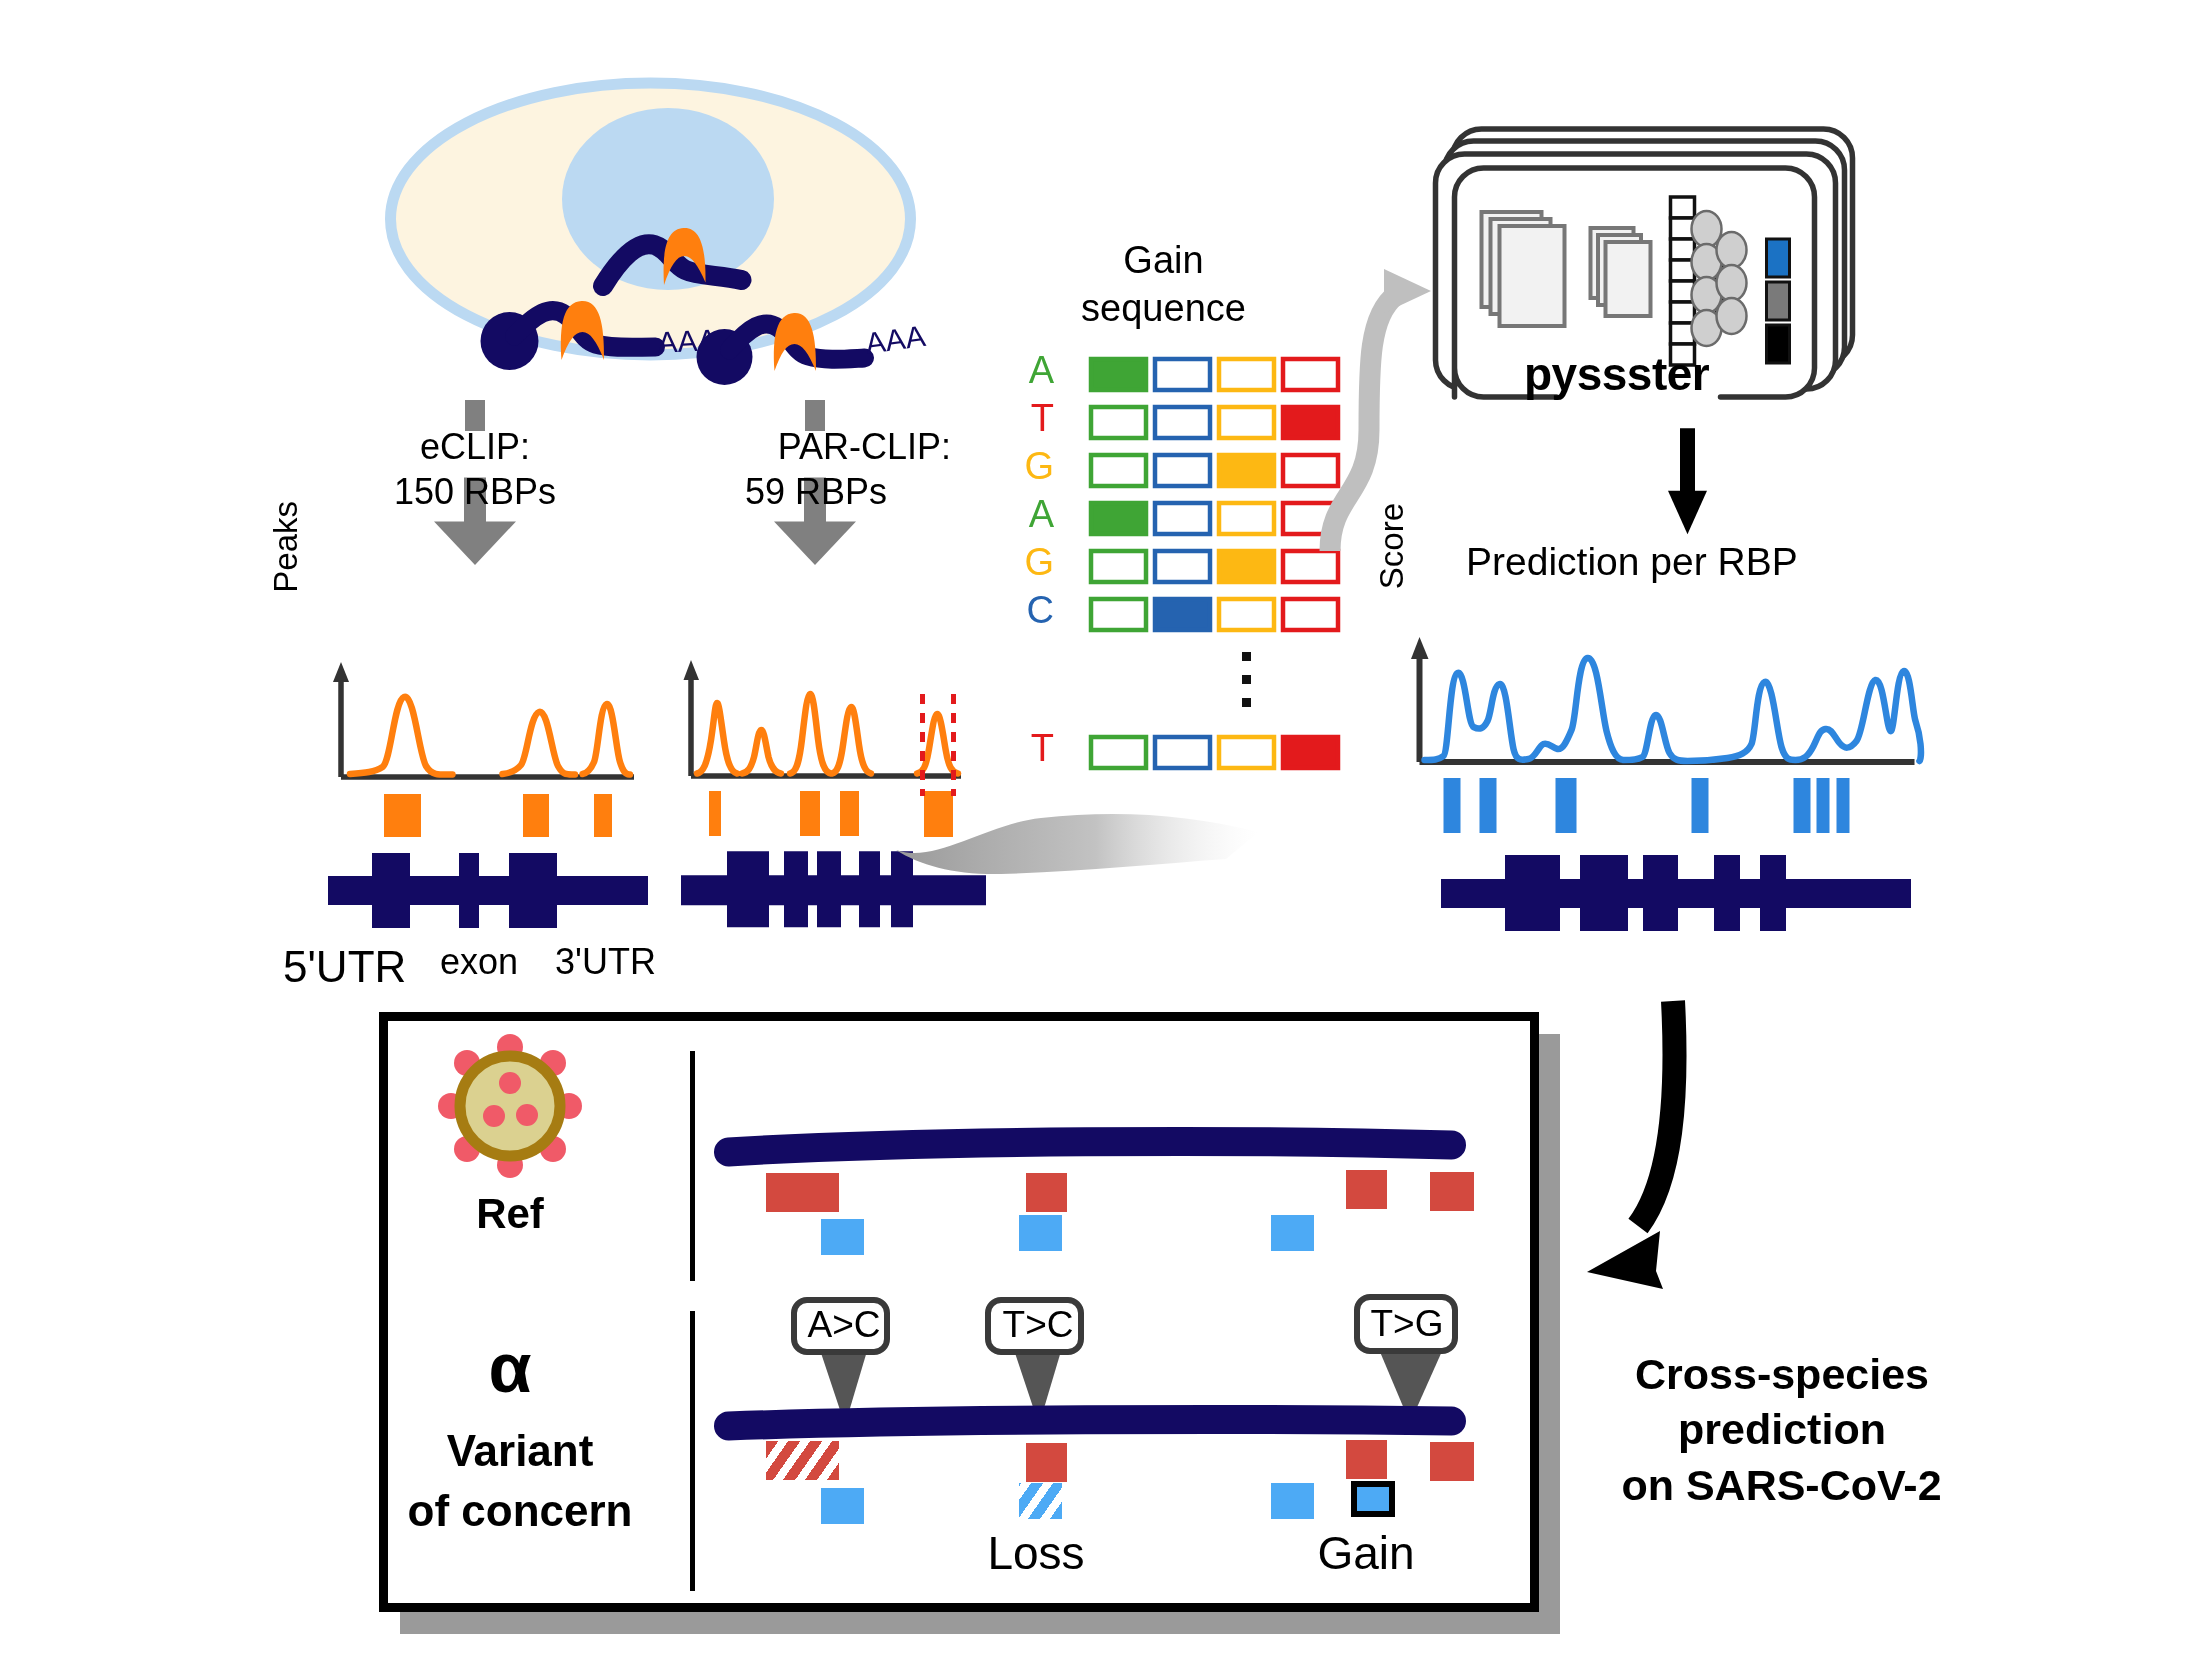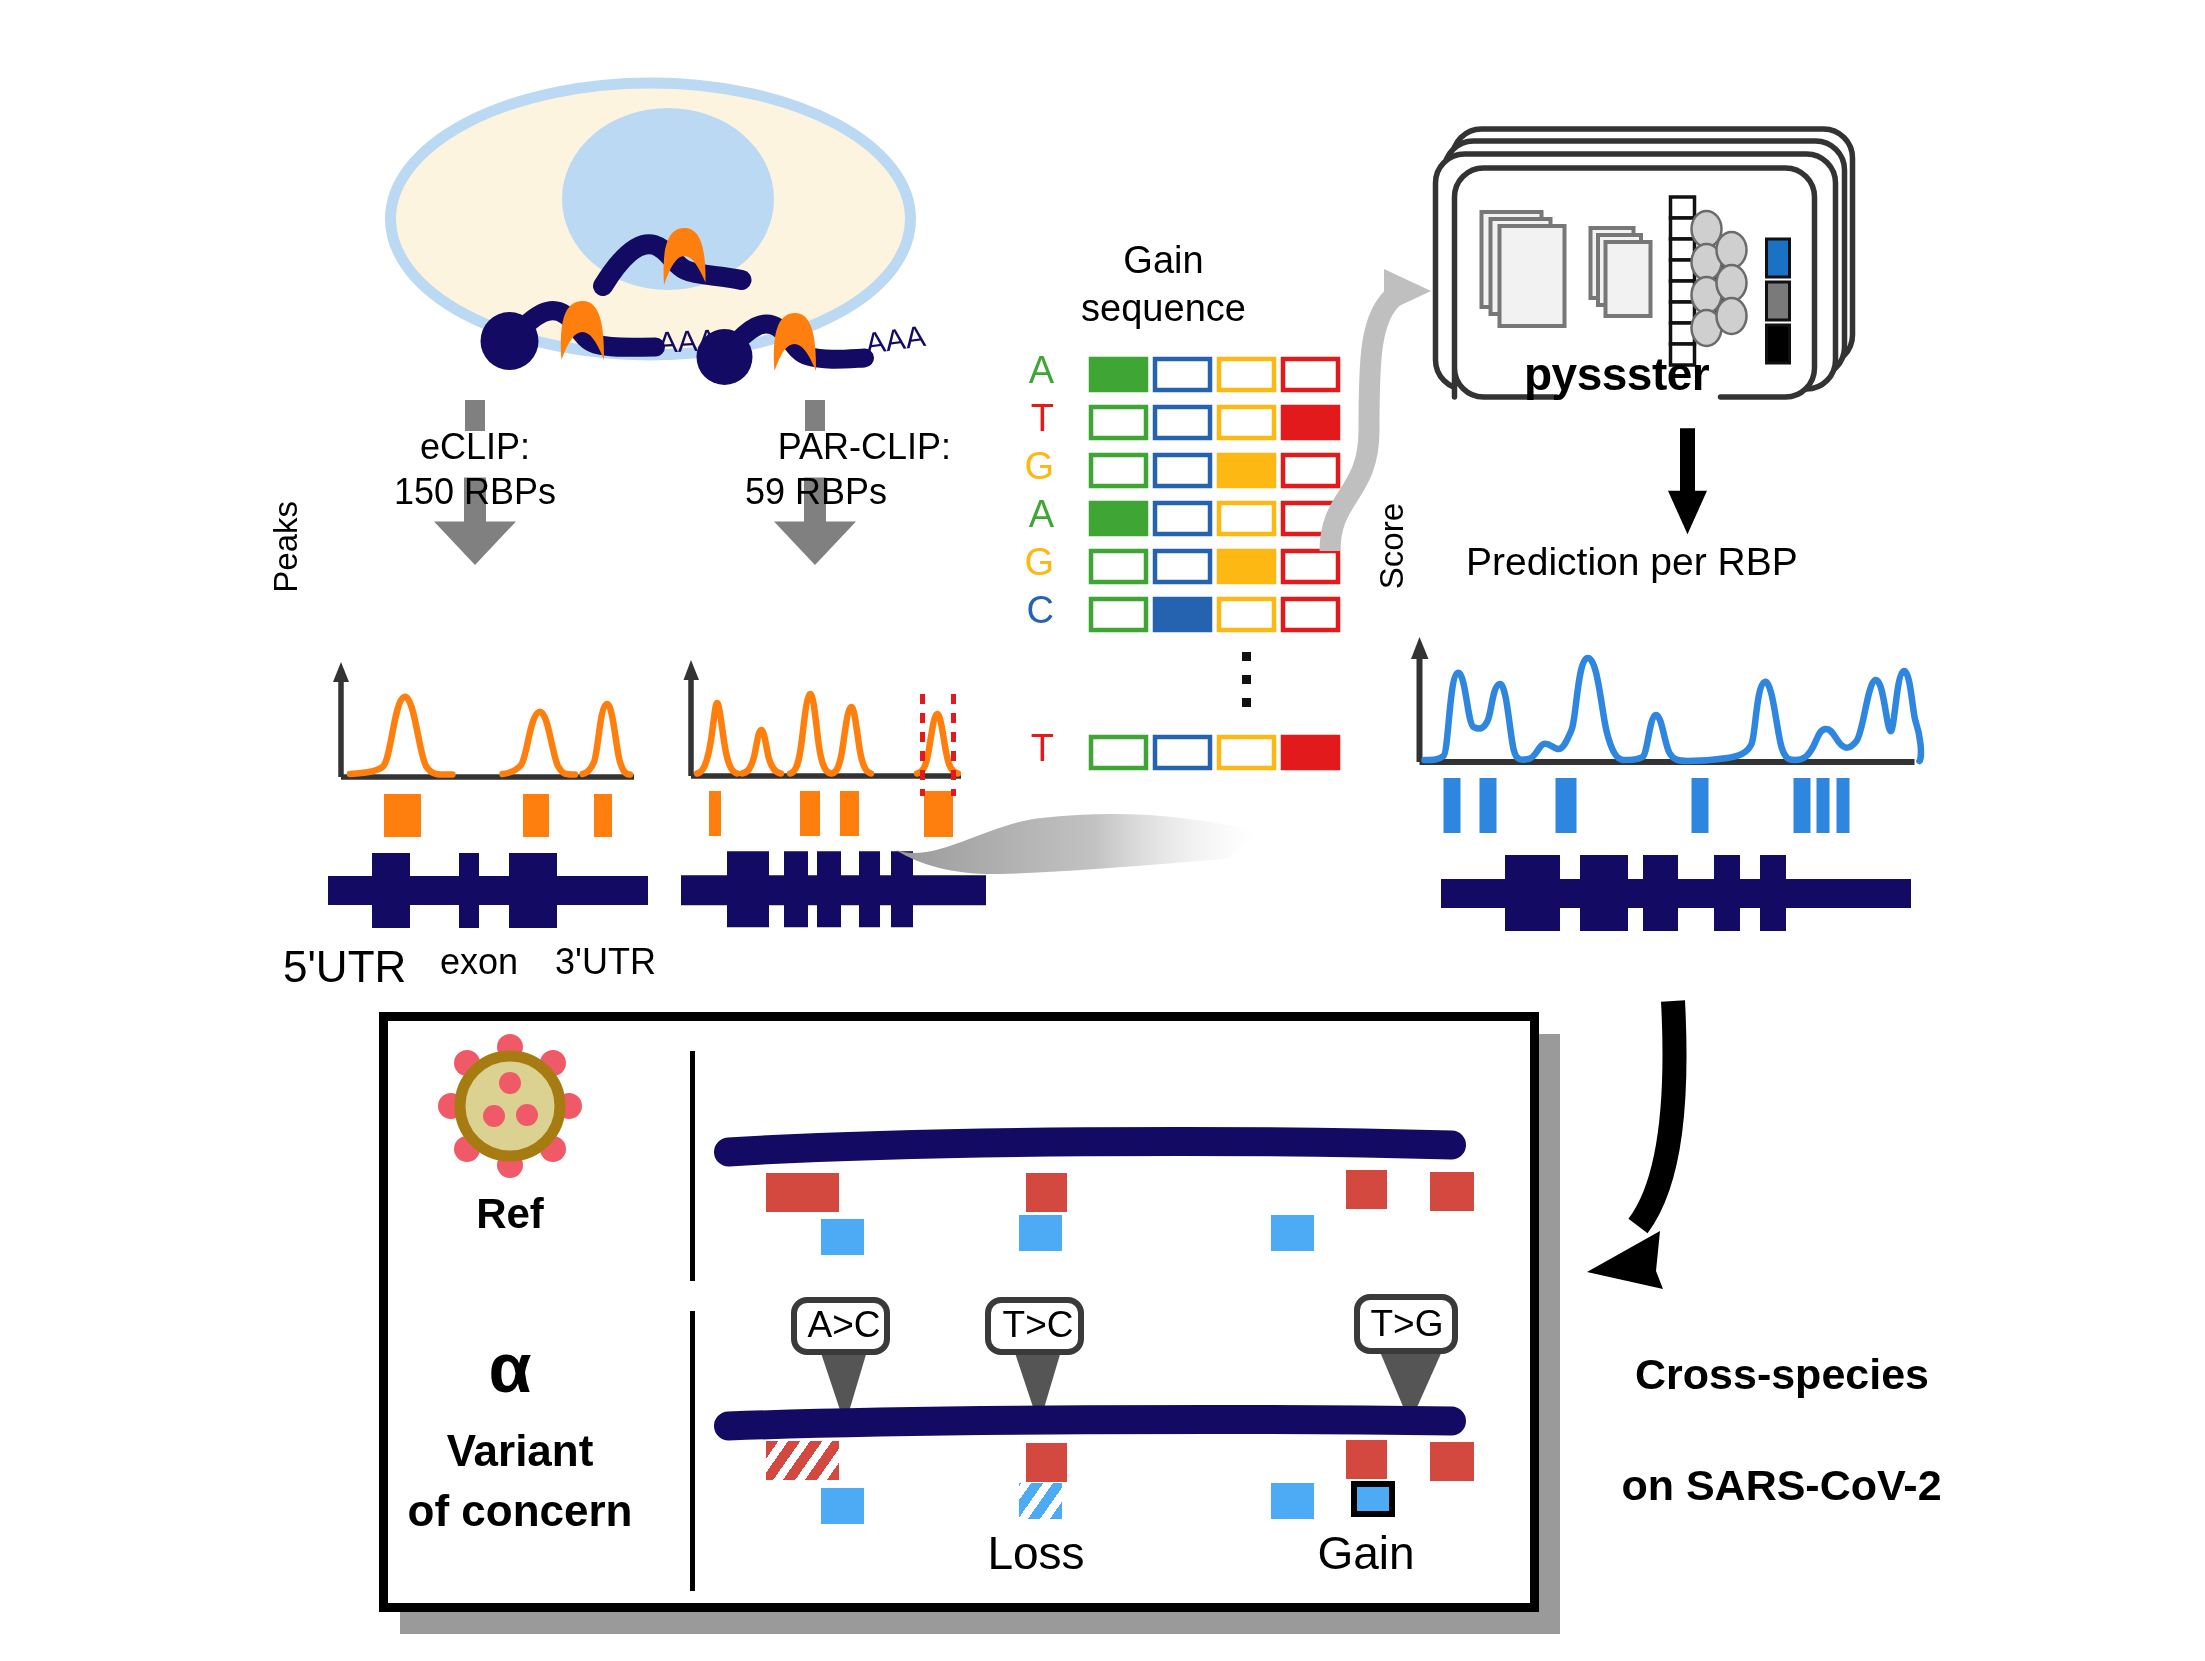--- a/index.html
+++ b/index.html
@@ -310,20 +310,21 @@
   </svg>
 </div>
 
 <div class="abs" style="left:1582px;top:991px;width:270px;height:350px;">
   <svg width="270" height="350" viewBox="0 0 540 700">
     <path d="M182,20 C192,210 180,380 112,470" stroke="#000" stroke-width="48" fill="none"></path>
     <polygon points="10,562 156,480 148,560 162,596" fill="#000"></polygon>
   </svg>
 </div>
 <div class="abs txt ctr" style="left:1592px;top:1351px;width:380px;font-size:43px;font-weight:bold;">Cross-species</div>
+<div class="abs txt ctr" style="left:1592px;top:1406px;width:380px;font-size:43px;font-weight:bold;">prediction</div>
 <div class="abs txt ctr" style="left:1584px;top:1462px;width:395px;font-size:43px;font-weight:bold;">on SARS-CoV-2</div>
 
 <div class="abs" style="left:400px;top:1034px;width:1160px;height:600px;background:#9A9A9A;"></div>
 <div class="abs" style="left:379px;top:1012px;width:1160px;height:600px;background:#fff;border:9px solid #000;box-sizing:border-box;"></div>
 
 <div class="abs" style="left:435px;top:1031px;width:150px;height:150px;">
   <svg width="150" height="150" viewBox="0 0 300 300">
     <g>
       <g stroke="#B03040" stroke-width="22" stroke-linecap="round">
         <line x1="150" y1="150" x2="150" y2="38"></line>

